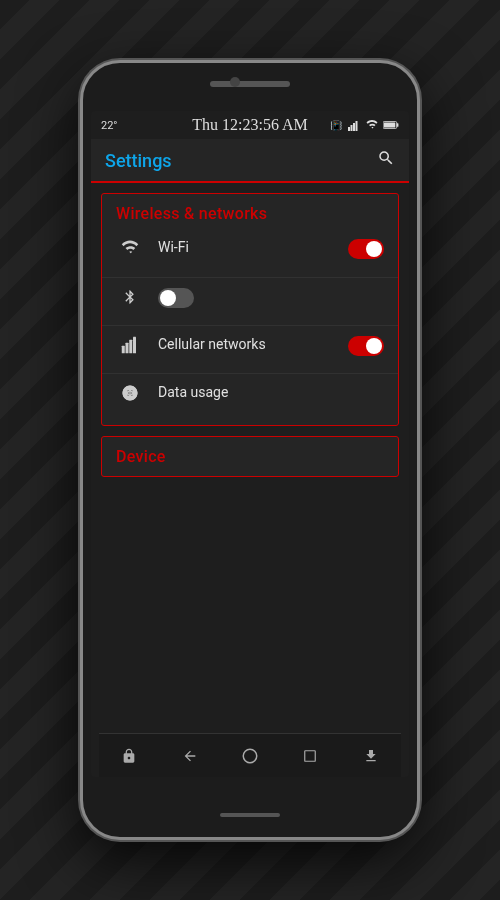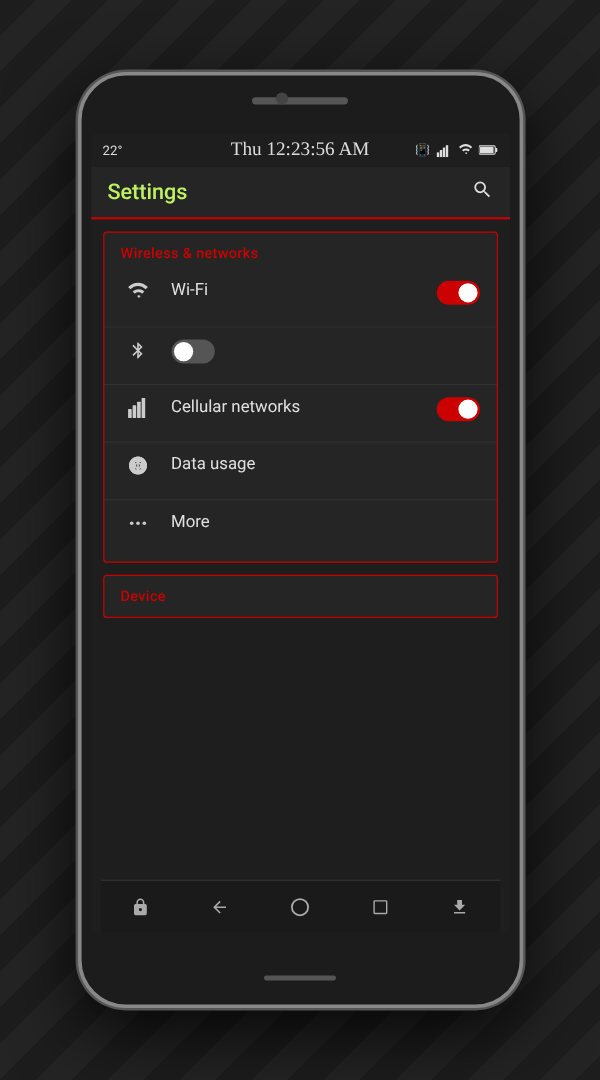--- a/index.html
+++ b/index.html
@@ -20,21 +20,21 @@
       position: absolute;
       inset: 0;
       background: 
         linear-gradient(135deg, #1a1a1a 25%, #222 25%, #222 50%, #1a1a1a 50%, #1a1a1a 75%, #222 75%);
       background-size: 60px 60px;
       opacity: 0.8;
     }
 
     .phone-frame {
       position: relative;
-      width: 371px;
+      width: 340px;
       height: 780px;
       background: #1c1c1c;
       border-radius: 40px;
       border: 3px solid #888;
       box-shadow: 0 0 0 2px #555, 0 20px 60px rgba(0,0,0,0.8);
       overflow: hidden;
       z-index: 1;
     }
 
     
@@ -117,21 +117,21 @@
       background: #252525;
       display: flex;
       align-items: center;
       justify-content: space-between;
       padding: 0 14px;
       border-bottom: 2px solid #cc0000;
     }
 
     .app-title {
       font-size: 18px;
-      color: #bef264;
+      color: #0ea5e9;
       font-weight: 500;
     }
 
     .search-icon-btn {
       color: #ddd;
       font-size: 16px;
       cursor: pointer;
     }
 
     
@@ -146,21 +146,21 @@
     .section-card {
       border: 1.5px solid #cc0000;
       border-radius: 3px;
       background: #252525;
       margin-bottom: 10px;
       padding: 8px 0 4px 0;
     }
 
     .section-header {
       color: #cc0000;
-      font-size: 12px;
+      font-size: 16px;
       font-weight: 500;
       padding: 2px 14px 6px 14px;
       letter-spacing: 0.3px;
     }
 
     
     .setting-item {
       display: flex;
       align-items: flex-start;
       padding: 10px 14px;
@@ -355,30 +355,20 @@
               <path d="M12 2C6.48 2 2 6.48 2 12s4.48 10 10 10 10-4.48 10-10S17.52 2 12 2zm-1 14H9V8h2v8zm4 0h-2V8h2v8z"></path>
               <circle cx="12" cy="12" r="9" fill="none" stroke="#ccc" stroke-width="2"></circle>
               <path d="M12 6 L12 6" stroke="#ccc" stroke-width="2"></path>
               <circle cx="12" cy="12" r="3" fill="none" stroke="#ccc" stroke-width="2"></circle>
               <line x1="12" y1="3" x2="12" y2="6" stroke="#ccc" stroke-width="2"></line>
             </svg>
           </div>
           <span class="item-label">Data usage</span>
         </div>
 
-        <div class="setting-item">
-          <div class="item-icon">
-            <svg style="width:18px;height:18px;" viewBox="0 0 24 24" fill="#ccc">
-              <circle cx="5" cy="12" r="2"></circle>
-              <circle cx="12" cy="12" r="2"></circle>
-              <circle cx="19" cy="12" r="2"></circle>
-            </svg>
-          </div>
-          <span class="item-label">More</span>
-        </div>
       </div>
 
       <div class="section-card">
         <div class="section-header">Device</div>
 
       </div>
 
     </div>
 
     <div class="nav-bar">

